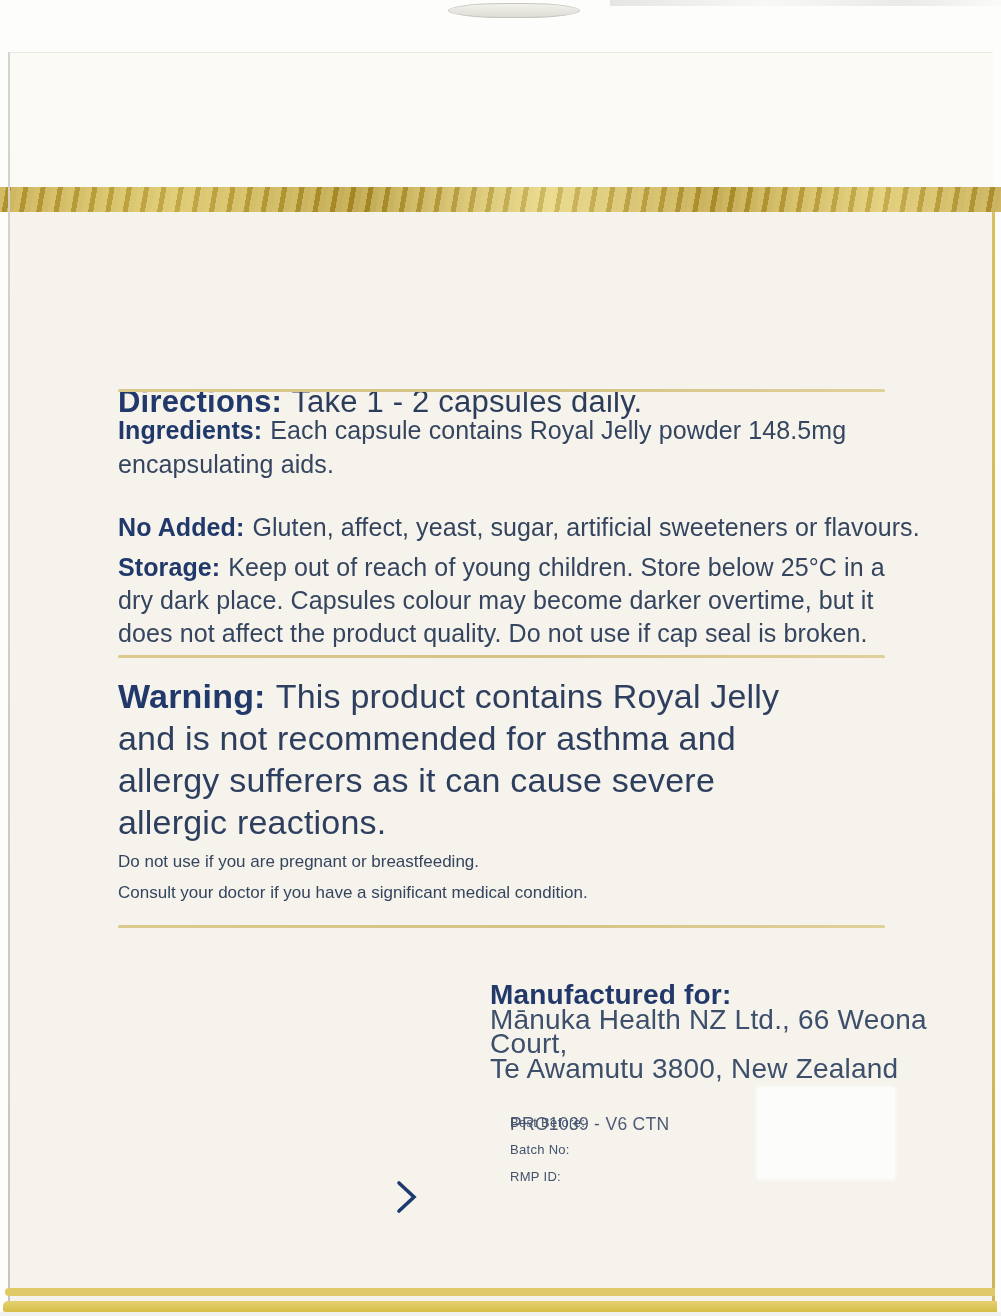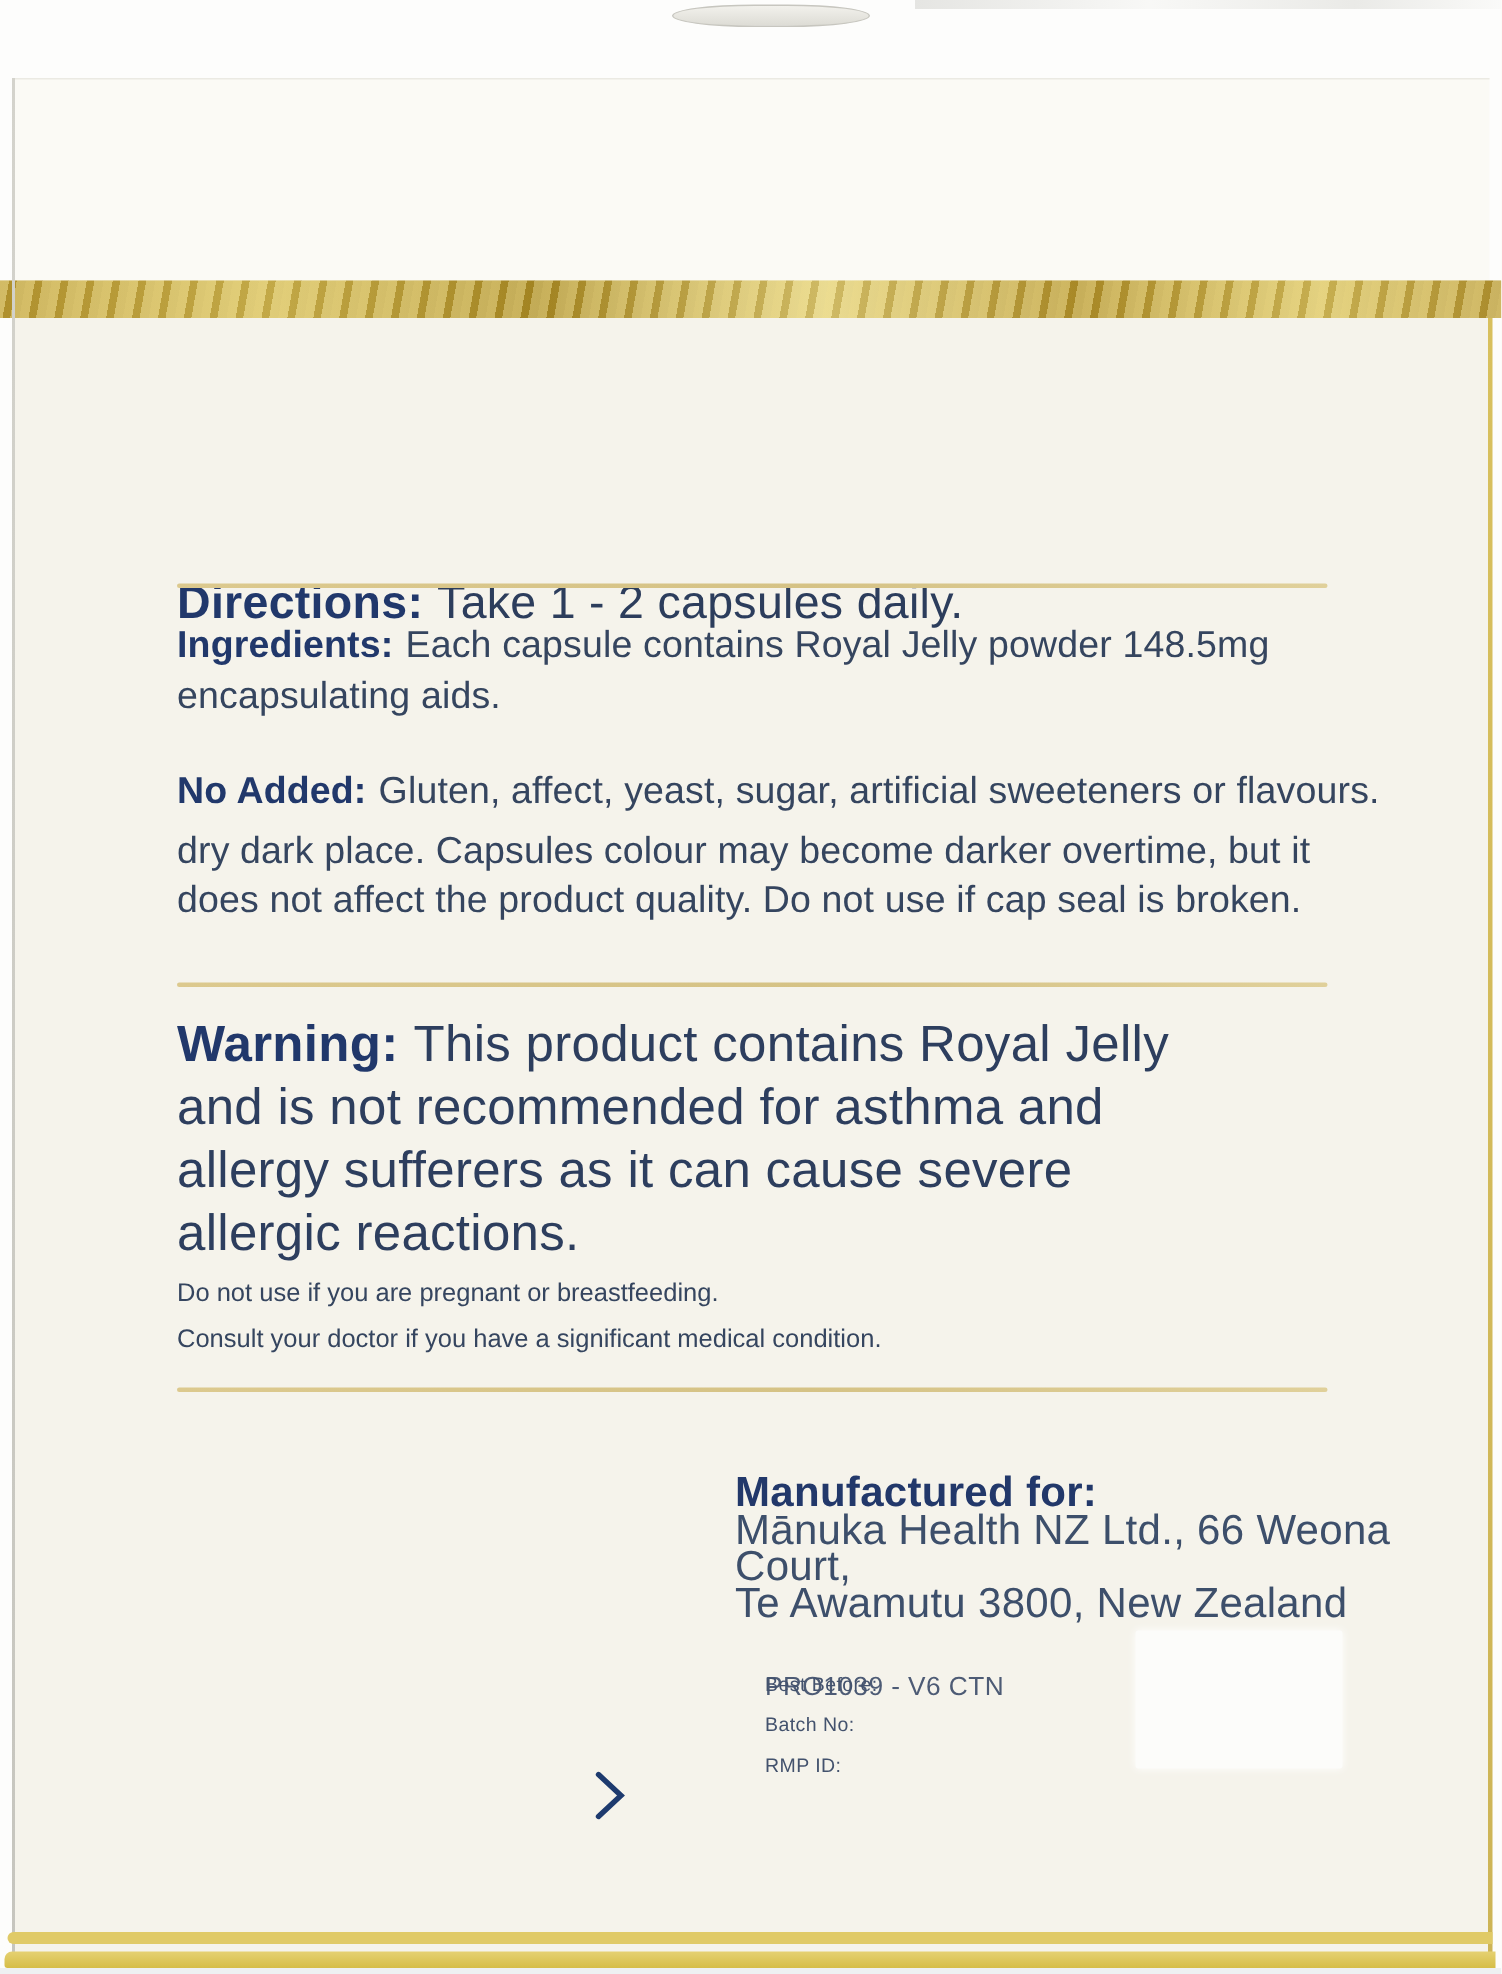--- a/index.html
+++ b/index.html
@@ -182,20 +182,24 @@
     </div>
     <div>encapsulating aids.</div>
   </div>
 
   <div class="txt body-para no-added">
     <span class="b">No Added:</span>
     <span>Gluten, affect, yeast, sugar, artificial sweeteners or flavours.</span>
   </div>
 
   <div class="txt body-para storage">
+    <div>
+      <span class="b">Storage:</span>
+      <span>Keep out of reach of young children. Store below 25°C in a</span>
+    </div>
     <div>dry dark place. Capsules colour may become darker overtime, but it</div>
     <div>does not affect the product quality. Do not use if cap seal is broken.</div>
   </div>
   <div class="divider div2"></div>
 
   <div class="txt warning">
     <div>
       <span class="b">Warning:</span>
       <span>This product contains Royal Jelly</span>
     </div>

